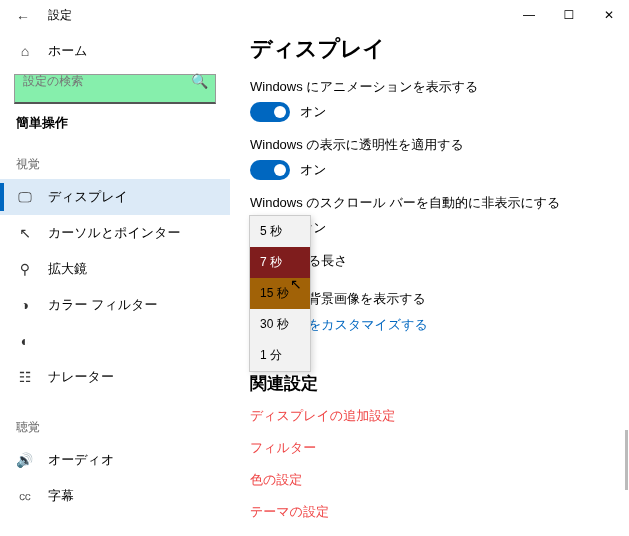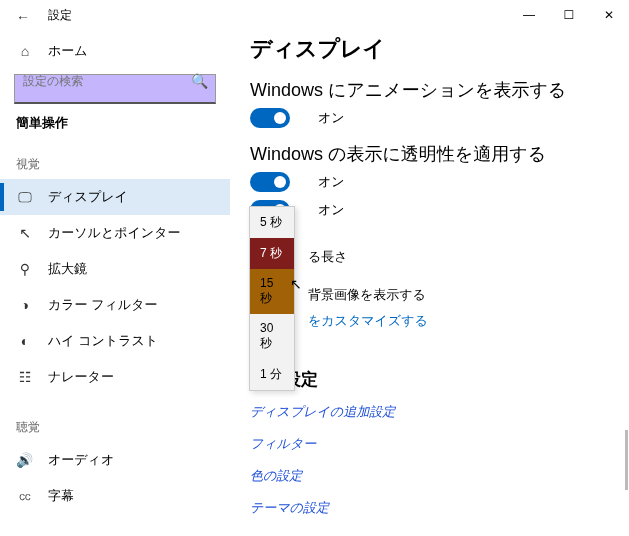--- a/index.html
+++ b/index.html
@@ -57,21 +57,21 @@
     font-size: 13px;
     cursor: pointer;
   }
   .search-box {
     margin: 6px 14px 10px 14px;
     height: 30px;
     border: 1px solid #999;
     border-bottom: 2px solid #555;
     display: flex; align-items: center;
     padding: 0 6px 16px 8px;
-    background: #c4b5fd;
+    background: #86efac;
   }
   .search-input {
     flex: 1;
     border: none;
     outline: none;
     font-size: 12px;
     color: #666;
     background: transparent;
   }
   .search-icon { color: #444; font-size: 14px; }
@@ -117,49 +117,49 @@
     flex: 1;
     padding: 4px 18px 0 20px;
     position: relative;
   }
   .page-title {
     font-size: 22px;
     font-weight: 600;
     margin-bottom: 14px;
   }
   .setting-label {
-    font-size: 18px;
+    font-size: 13px;
     margin-bottom: 6px;
     margin-top: 14px;
   }
   .setting-label:first-of-type { margin-top: 0; }
   .toggle-row {
     display: flex; align-items: center;
-    gap: 28px;
+    gap: 10px;
     margin-bottom: 8px;
   }
   .toggle {
     width: 40px; height: 20px;
     border-radius: 10px;
     background: #0067c0;
     position: relative;
     cursor: pointer;
   }
   .toggle::after {
     content: "";
     position: absolute;
     width: 12px; height: 12px;
     background: #fff;
     border-radius: 50%;
     top: 4px; right: 4px;
   }
   .toggle-label { font-size: 13px; }
   .partial-label {
     font-size: 13px;
-    margin-top: 28px;
+    margin-top: 14px;
     padding-left: 58px;
   }
   .hidden-text {
     font-size: 13px;
     margin-top: 20px;
     padding-left: 58px;
   }
   .link {
     color: #0067c0;
     font-size: 13px;
@@ -168,32 +168,31 @@
     padding-left: 58px;
     margin-top: 8px;
   }
   .section-h {
     font-size: 17px;
     font-weight: 600;
     margin-top: 38px;
     margin-bottom: 12px;
   }
   .link-plain {
-    color: #1d4ed8;
+    color: #ef4444;
     font-size: 13px;
     cursor: pointer;
     display: block;
     margin-bottom: 14px;
-    font-style: italic;
   }
   .dropdown {
     position: absolute;
     left: 249px;
-    top: 206px;
-    width: 46px;
+    top: 215px;
+    width: 62px;
     background: #f2f2f2;
     border: 1px solid #ccc;
     box-shadow: 2px 2px 6px rgba(0,0,0,0.15);
     z-index: 10;
   }
   .dd-item {
     padding: 7px 10px;
     font-size: 12px;
     cursor: pointer;
   }
@@ -254,21 +253,20 @@
     <div class="nav-item">
       <span class="nav-icon">⚲</span>
       <span>拡大鏡</span>
     </div>
     <div class="nav-item">
       <span class="nav-icon">◑</span>
       <span>カラー フィルター</span>
     </div>
     <div class="nav-item">
       <span class="nav-icon">◐</span>
-      <span>ハイ コントラスト</span>
     </div>
     <div class="nav-item">
       <span class="nav-icon">☷</span>
       <span>ナレーター</span>
     </div>
 
     <div class="group-sub">聴覚</div>
 
     <div class="nav-item">
       <span class="nav-icon">🔊</span>
@@ -288,20 +286,21 @@
       <div class="toggle"></div>
       <span class="toggle-label">オン</span>
     </div>
 
     <div class="setting-label">Windows の表示に透明性を適用する</div>
     <div class="toggle-row">
       <div class="toggle"></div>
       <span class="toggle-label">オン</span>
     </div>
 
+    <div class="setting-label">Windows のスクロール バーを自動的に非表示にする</div>
     <div class="toggle-row">
       <div class="toggle"></div>
       <span class="toggle-label">オン</span>
     </div>
 
     <div class="partial-label">る長さ</div>
 
     <div class="hidden-text">背景画像を表示する</div>
 
     <span class="link">をカスタマイズする</span>

